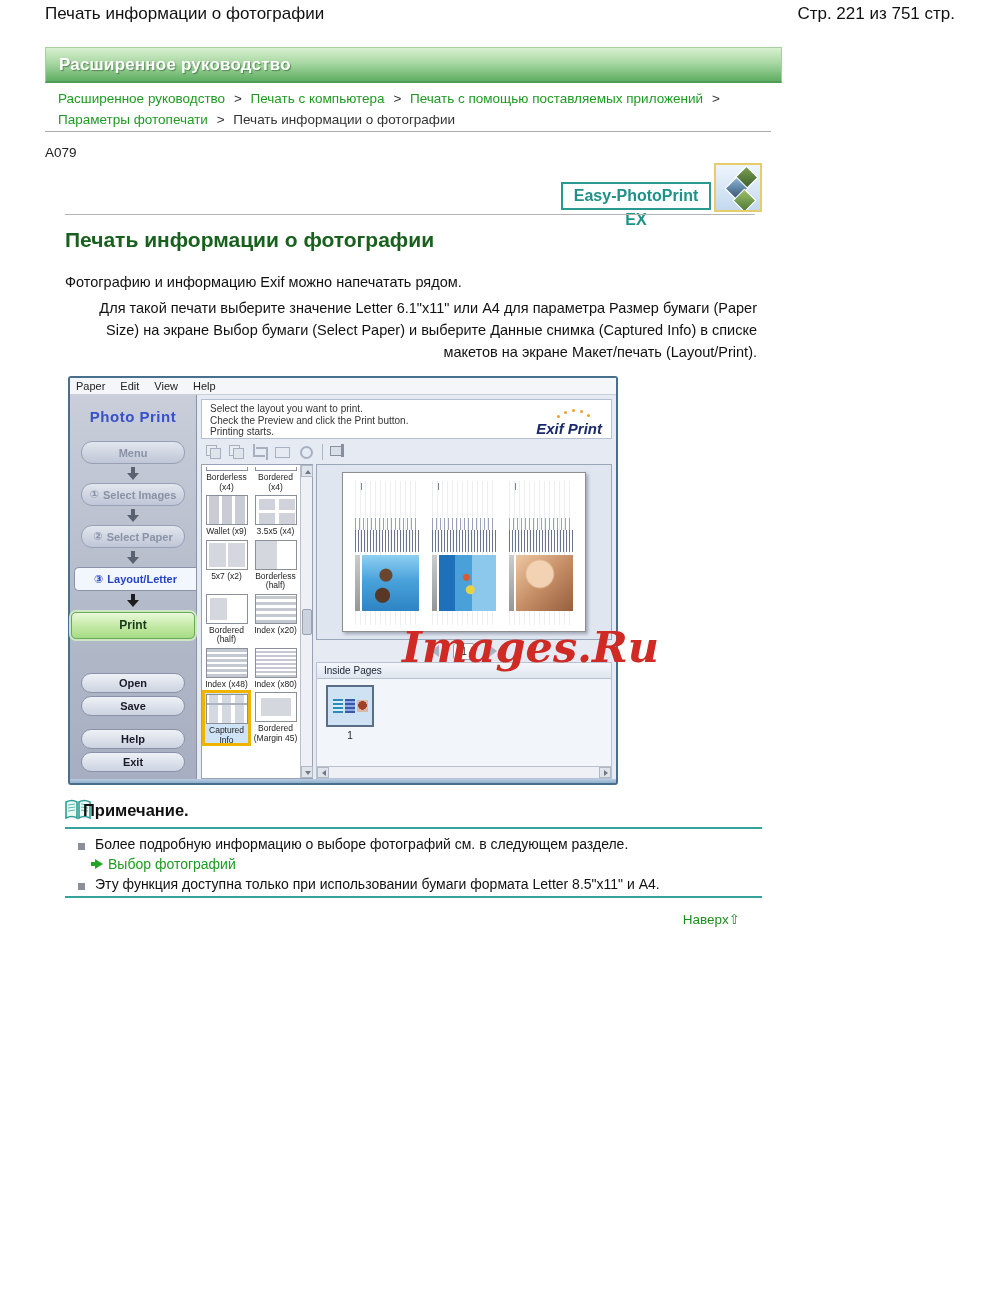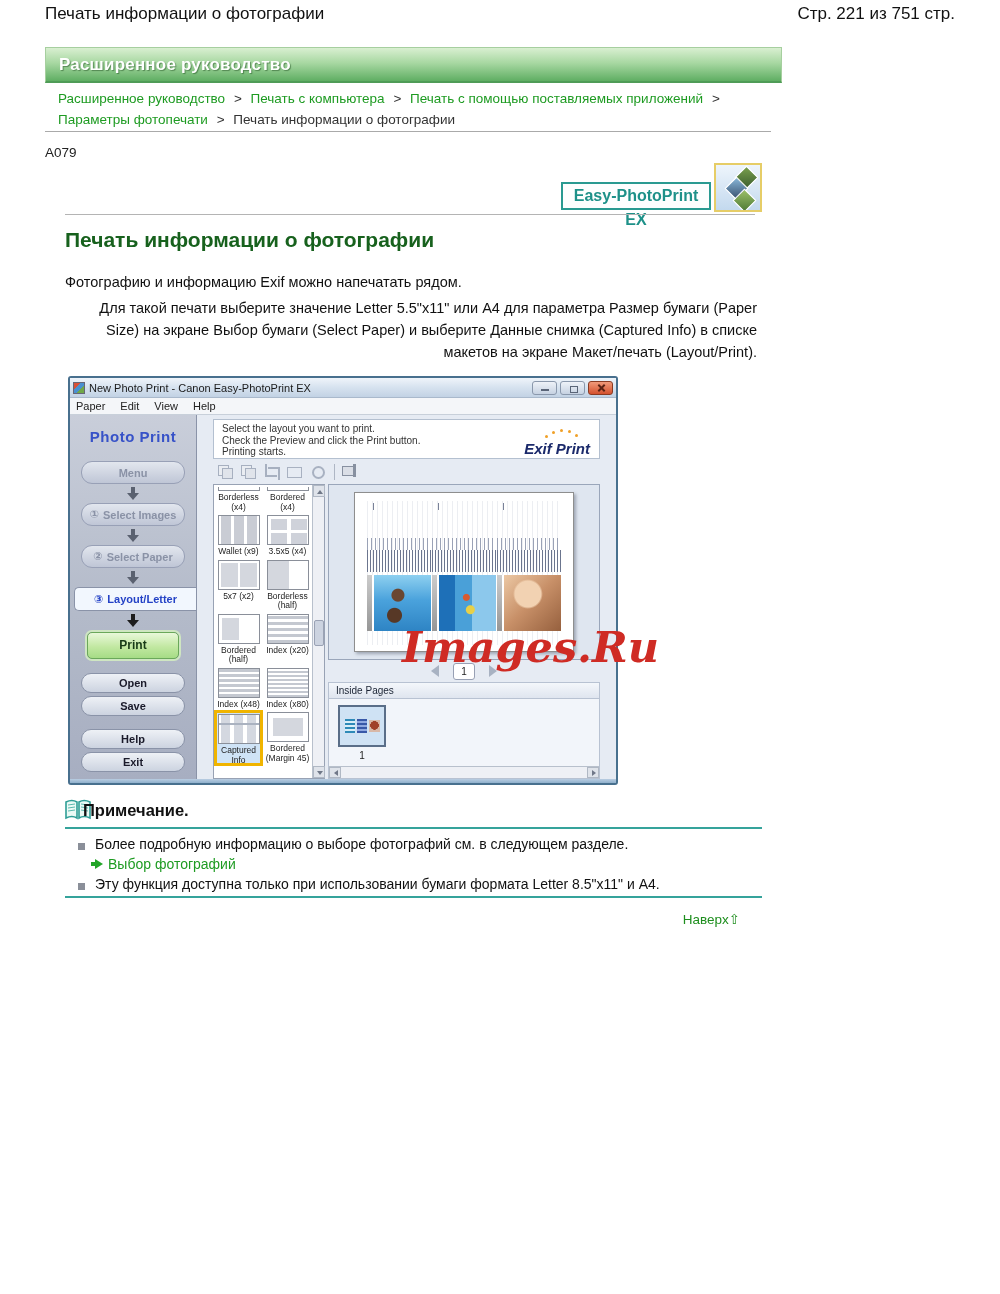--- a/index.html
+++ b/index.html
@@ -78,32 +78,32 @@
   .step-num { font-family:"DejaVu Sans", sans-serif; margin-right:4px; font-size:11px; }
   .step-active { width:122px; align-self:flex-end; border:1px solid #8a93a8; border-right:none;
                  border-radius:5px 0 0 5px; background:#f2f7fe; color:#2442c6; height:24px; }
   .step-active .step-num { color:#2442c6; }
   .s-arrow { width:12px; height:13px; position:relative; margin:3px auto; }
   .s-arrow::before { content:""; position:absolute; left:4px; top:0; width:4px; height:6px; background:#5a6170; }
   .s-arrow::after  { content:""; position:absolute; left:0; top:6px; border-left:6px solid transparent;
                      border-right:6px solid transparent; border-top:7px solid #5a6170; }
   .s-arrow.dark::before { background:#1d1d1d; }
   .s-arrow.dark::after  { border-top-color:#1d1d1d; }
-  .print-btn { width:92px; height:27px; margin:2px auto 0; display:block;
+  .print-btn { width:124px; height:27px; margin:2px auto 0; display:block;
                border:1px solid #6aa85a; border-radius:5px;
                background:linear-gradient(180deg,#e9f8da 0%,#c2e8a2 55%,#a6dc86 100%);
                box-shadow:0 0 0 2px #cfe6c2; color:#173a17; font-weight:bold; font-size:12px;
                text-align:center; line-height:25px; }
   .side-btn { position:absolute; left:11px; width:104px; height:20px; border:1px solid #8a93a8;
               border-radius:10px; background:linear-gradient(180deg,#eef1f6,#ccd3e0);
               color:#1a1a2a; font-weight:bold; text-align:center; line-height:18px; }
   .sb-open { bottom:86px; } .sb-save { bottom:63px;text-align:center; } .sb-help { bottom:30px; } .sb-exit { bottom:7px; }
 
   
-  .main { flex:1; display:flex; flex-direction:column; background:#e6ebf3; padding:0 16px; min-width:0; }
+  .main { flex:1; display:flex; flex-direction:column; background:#e6ebf3; padding:0 4px; min-width:0; }
   .instr { margin-top:4px; height:40px; background:#fff; border:1px solid #b4c0d0; position:relative;
            padding:3px 8px; font-size:10px; line-height:11.5px; color:#333; }
   .exif-logo { position:absolute; right:9px; bottom:4px; width:70px; height:26px; }
   .exif-text { position:absolute; bottom:0; right:0; font-style:italic; font-weight:bold; font-size:15px; color:#1b2a6b; }
   .exif-dot { position:absolute; width:3px; height:3px; border-radius:50%; background:#f0a028; }
   .ed1{ right:42px; top:7px; } .ed2{ right:35px; top:3px; } .ed3{ right:27px; top:1px; }
   .ed4{ right:19px; top:2px; } .ed5{ right:12px; top:6px; }
 
   .toolbar { height:25px; display:flex; align-items:center; padding-left:4px; }
   .ti { width:17px; height:15px; margin-right:6px; position:relative; opacity:.8; }
@@ -244,30 +244,23 @@
   </div>
   <div class="badge-icon">
     <div class="dia dia1"></div>
     <div class="dia dia2"></div>
     <div class="dia dia3"></div>
   </div>
   <div class="rule rule-2"></div>
 
   <div class="article-title">Печать информации о фотографии</div>
   <div class="para para-1">Фотографию и информацию Exif можно напечатать рядом.</div>
-  <div class="para para-2">Для такой печати выберите значение Letter 5.5"x11" или A4 для параметра Размер бумаги (Paper Size) на экране Выбор бумаги (Select Paper) и выберите Данные снимка (Captured Info) в списке макетов на экране Макет/печать (Layout/Print).</div>
+  <div class="para para-2">Для такой печати выберите значение Letter 6.1"x11" или A4 для параметра Размер бумаги (Paper Size) на экране Выбор бумаги (Select Paper) и выберите Данные снимка (Captured Info) в списке макетов на экране Макет/печать (Layout/Print).</div>
 
   <div class="win">
-    <div class="titlebar">
-      <div class="app-ico"></div>
-      <div class="title-text">New Photo Print - Canon Easy-PhotoPrint EX</div>
-      <div class="wb wb-min"></div>
-      <div class="wb wb-max"></div>
-      <div class="wb wb-close"></div>
-    </div>
     <div class="menubar">
       <span class="menu-item">Paper</span>
       <span class="menu-item">Edit</span>
       <span class="menu-item">View</span>
       <span class="menu-item">Help</span>
     </div>
     <div class="win-body">
 
       <div class="sidebar">
         <div class="pp-title">Photo Print</div>

